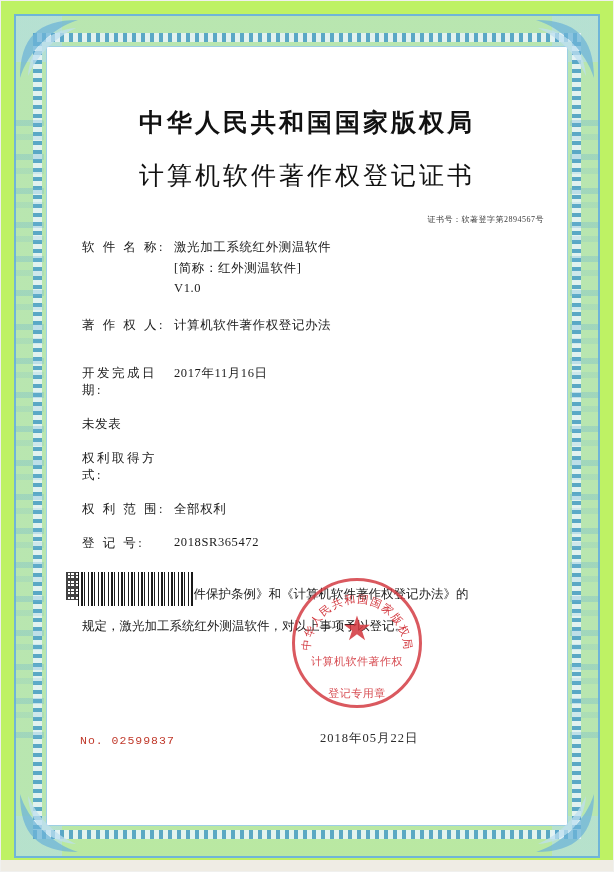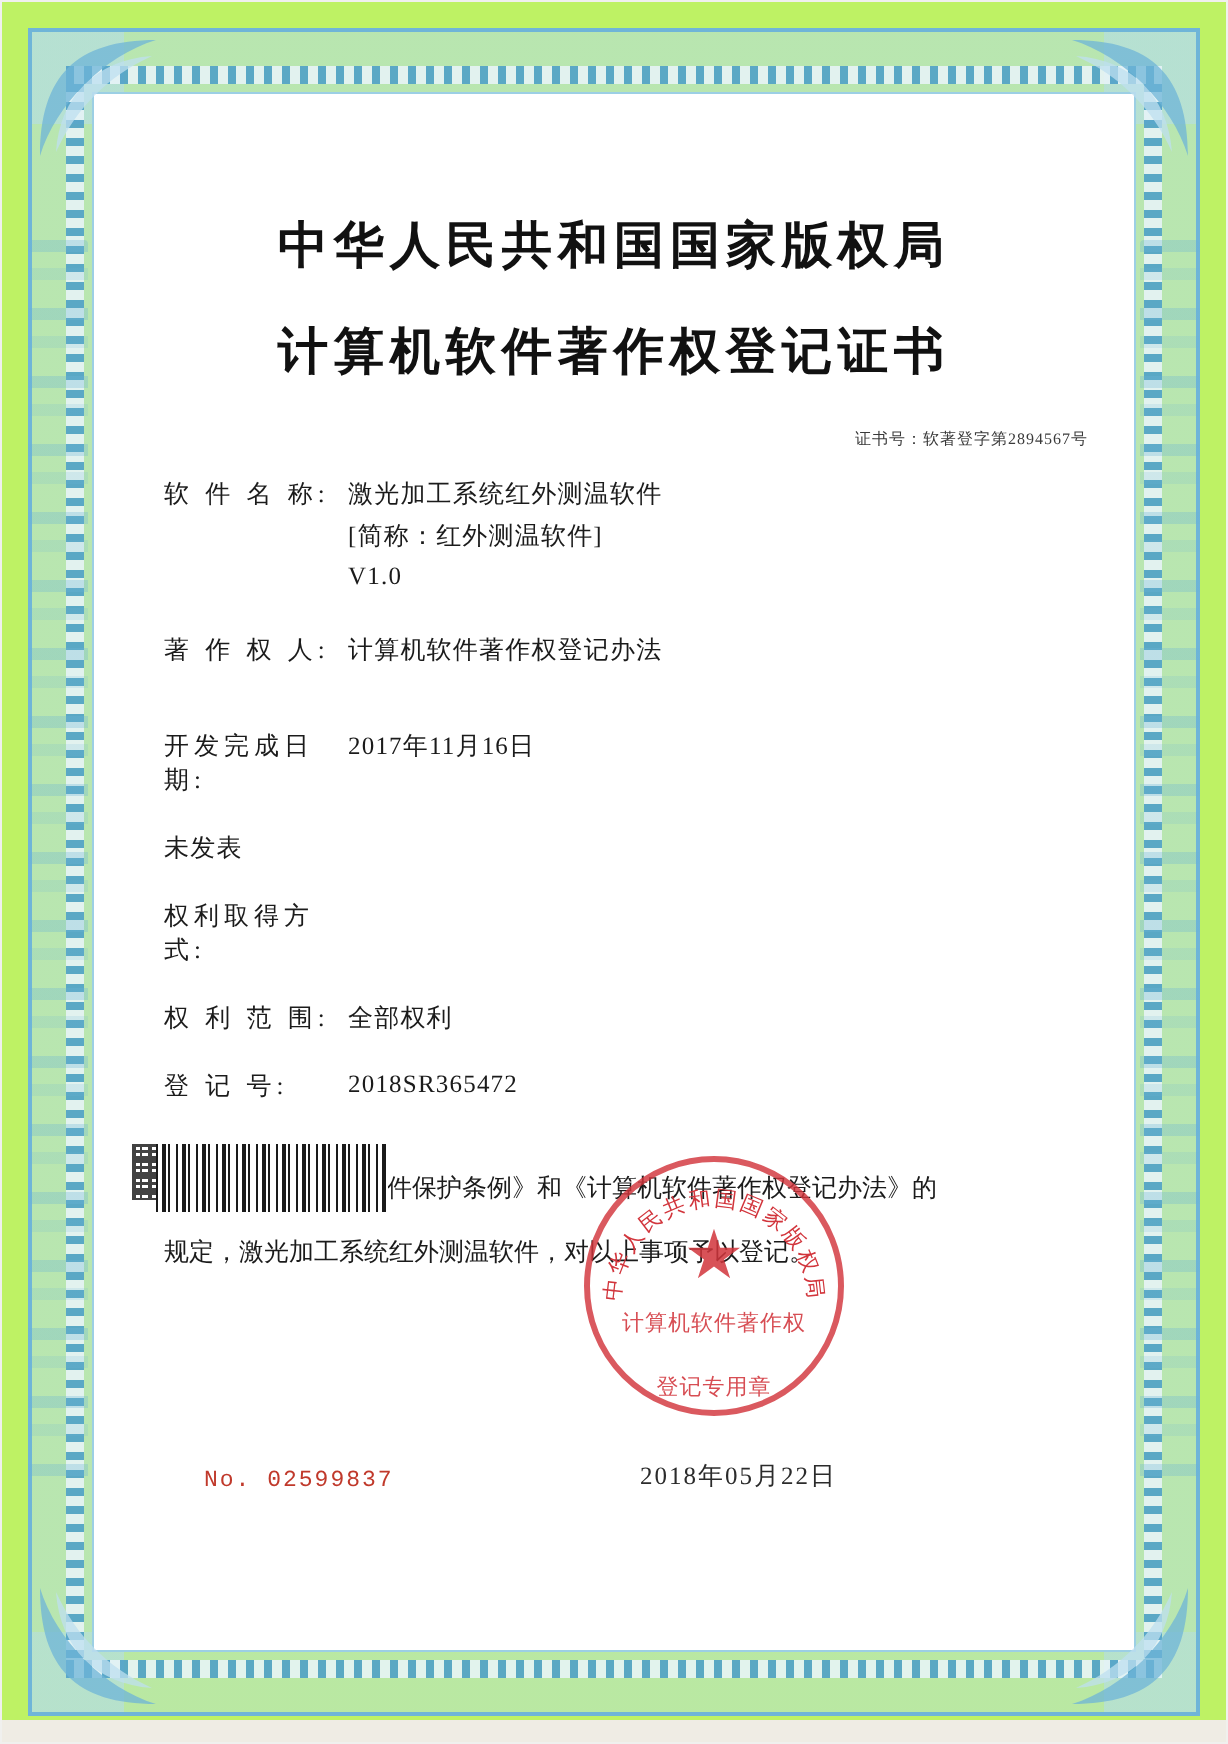--- a/index.html
+++ b/index.html
@@ -112,21 +112,21 @@
     font-family: "DejaVu Serif", "Liberation Serif", serif;
     font-weight: 700;
   }
   .title-sub {
     text-align: center;
     font-size: 25px;
     letter-spacing: 3px;
     color: #111;
     margin-top: 20px;
     font-family: "DejaVu Serif", "Liberation Serif", serif;
-    font-weight: 700;
+    font-weight: 400;
   }
   .cert-no {
     text-align: right;
     font-size: 8px;
     color: #3a3a3a;
     margin-top: 22px;
     padding-right: 24px;
     letter-spacing: 0.5px;
   }
 
@@ -225,21 +225,21 @@
     color: #d2353c;
     font-size: 11px;
     letter-spacing: 0.5px;
     opacity: 0.88;
   }
   .seal-line1 { top: 76px; }
   .seal-line2 { top: 108px; }
 
   .serial {
     position: absolute;
-    left: 102px;
+    left: 80px;
     top: 734px;
     font-size: 11.5px;
     color: #c0392b;
     letter-spacing: 1px;
     font-family: "Liberation Mono", monospace;
   }
   .issue-date {
     position: absolute;
     left: 320px;
     top: 730px;

